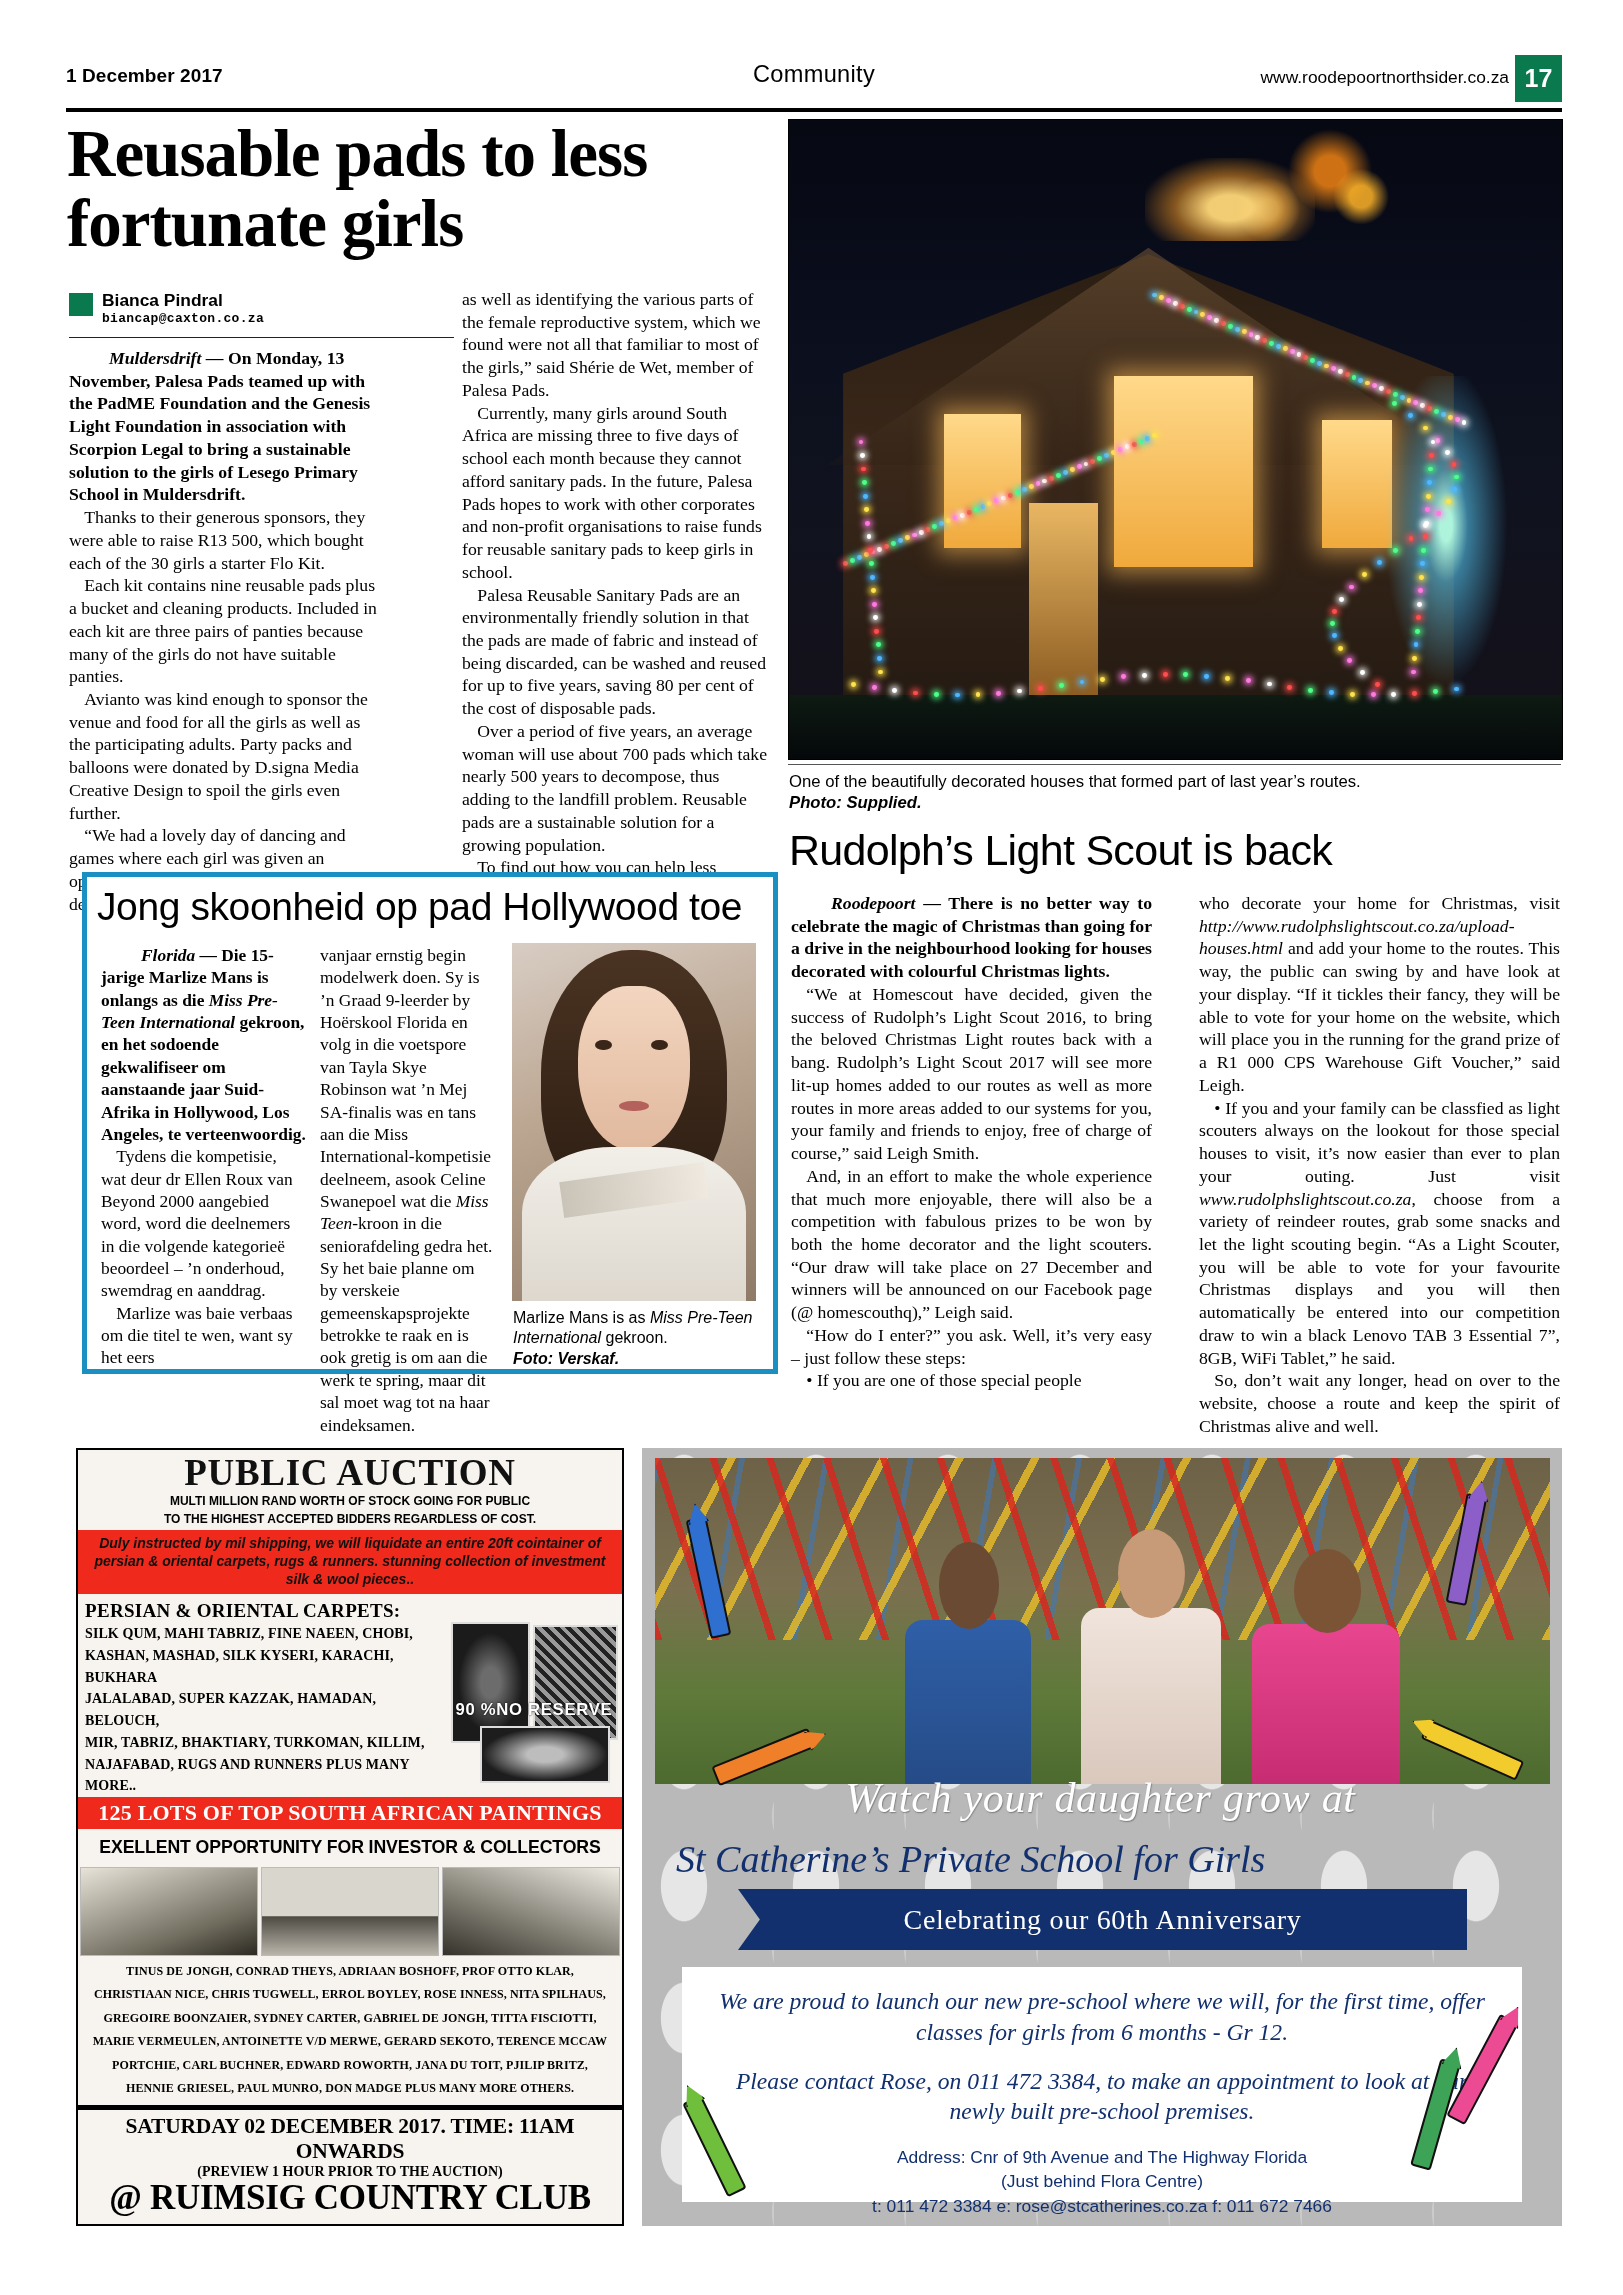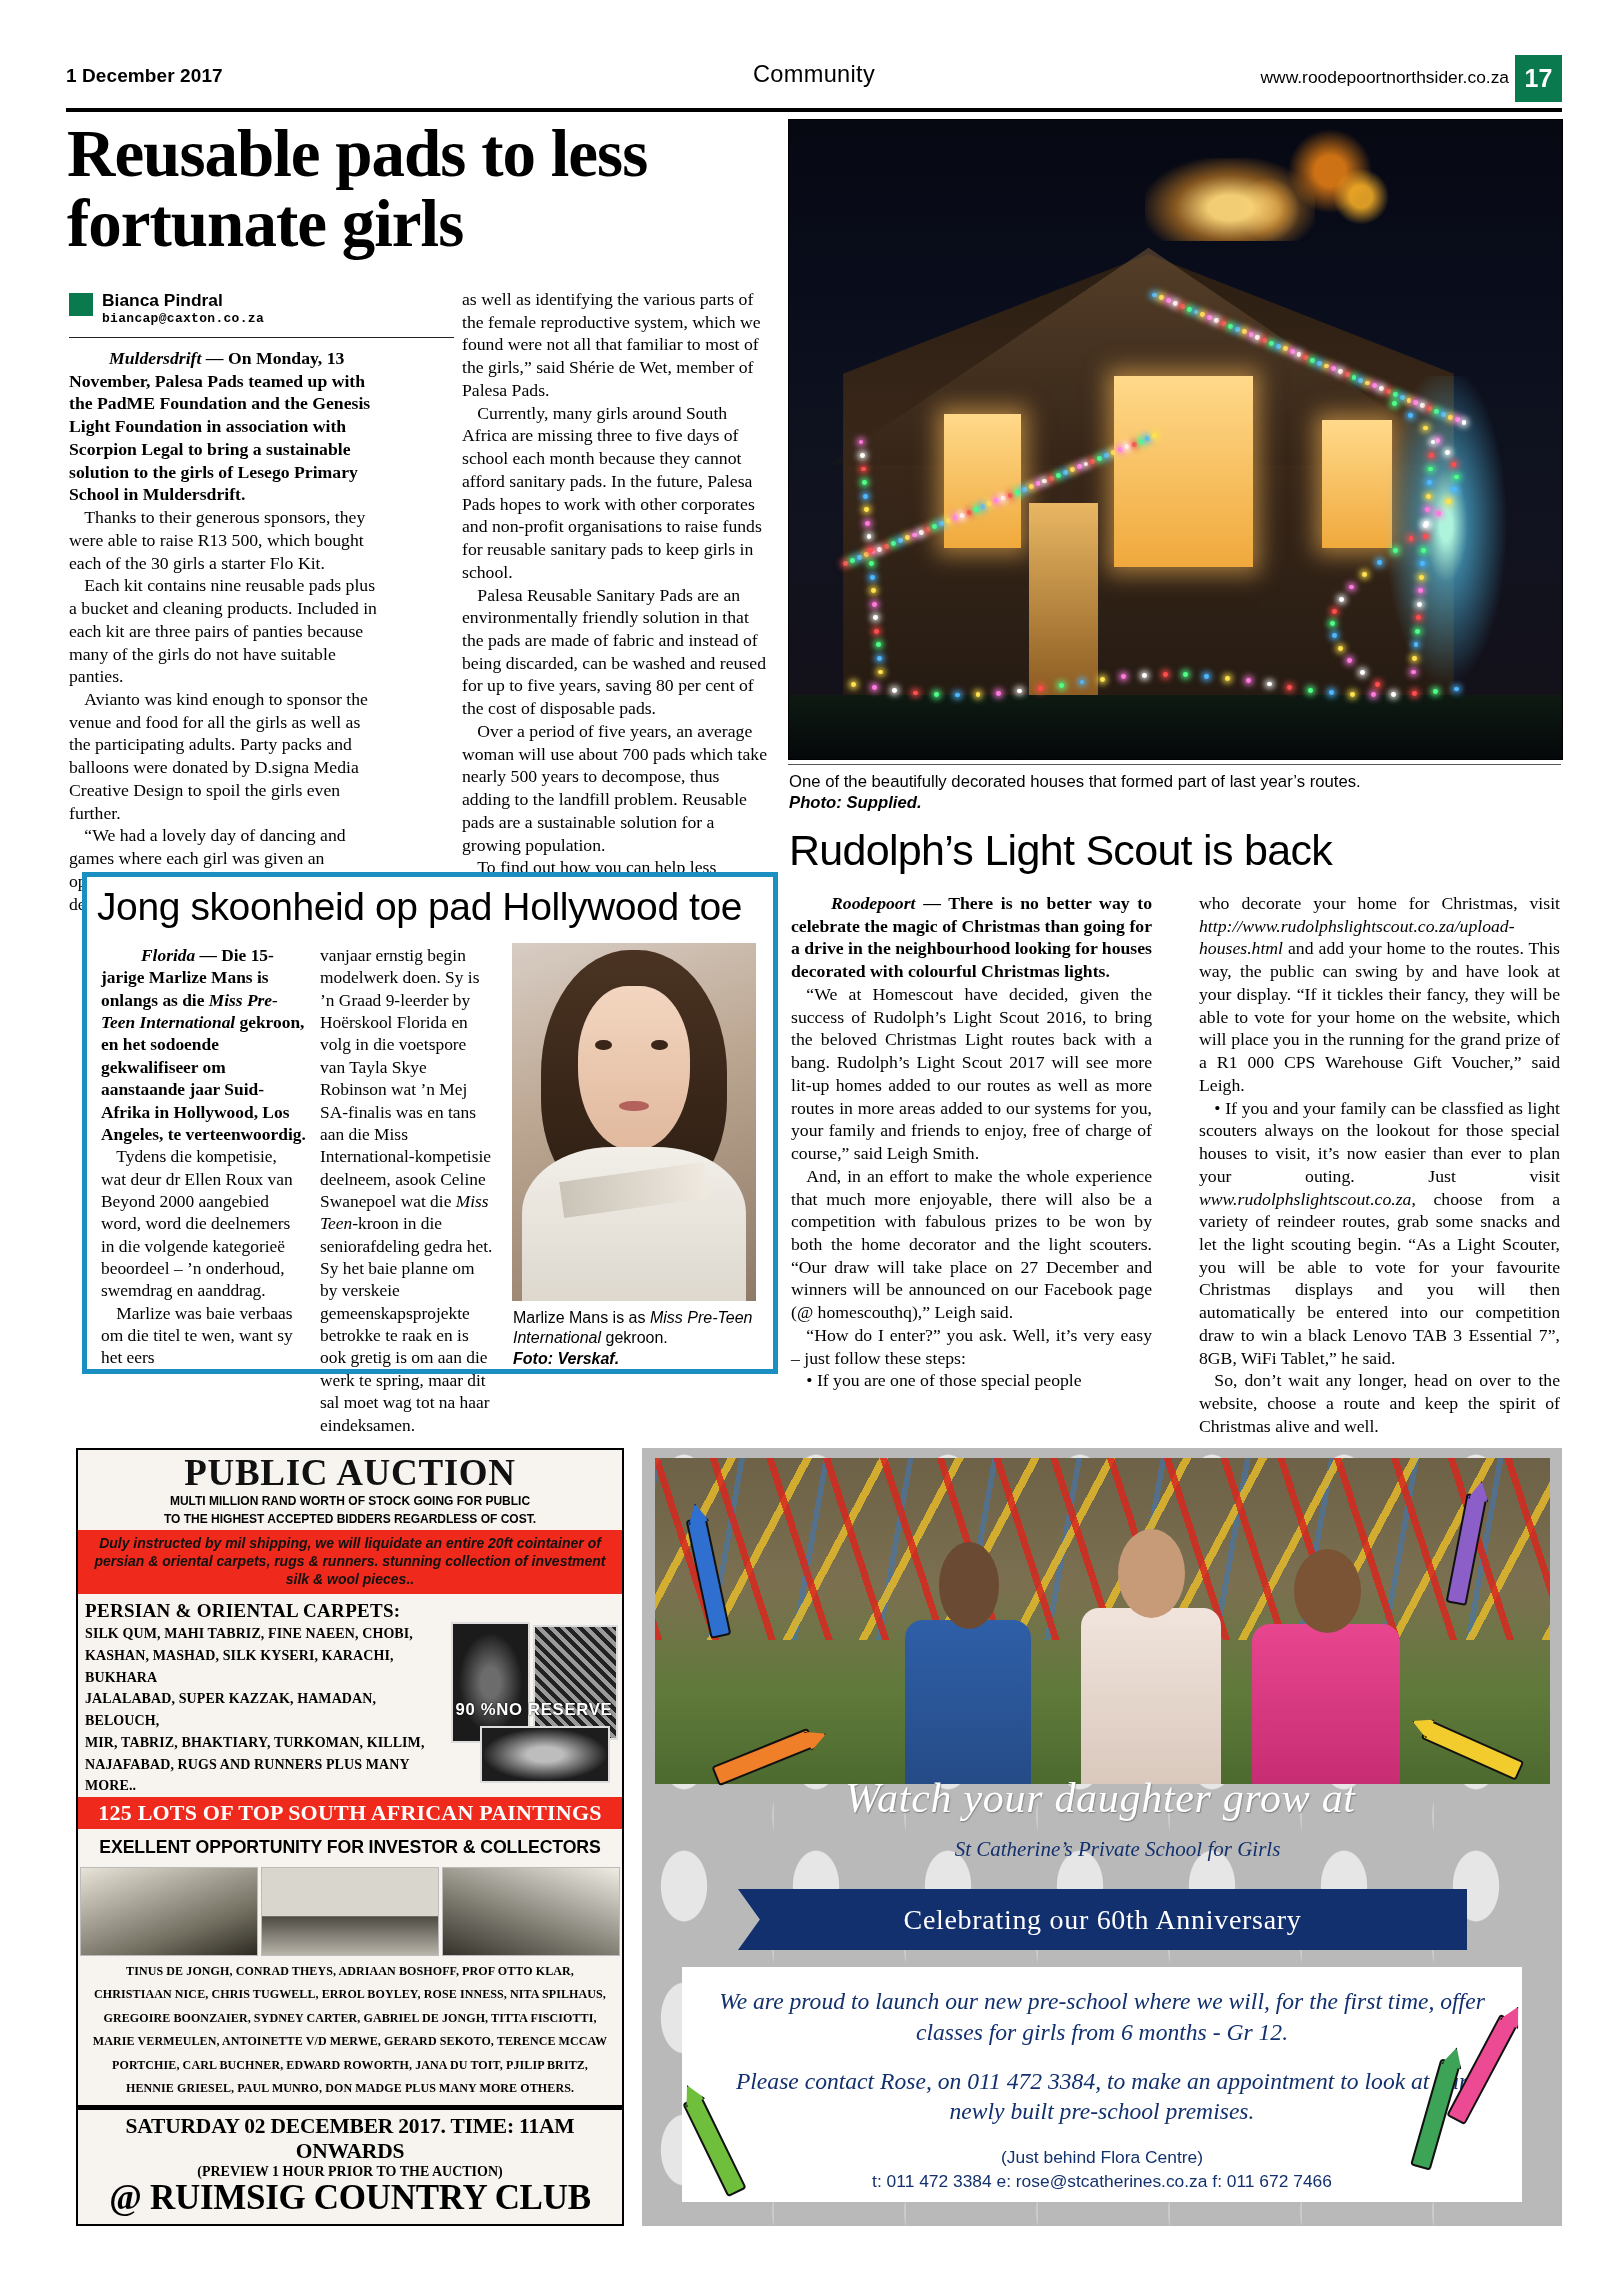--- a/index.html
+++ b/index.html
@@ -133,21 +133,21 @@
   .k1{left:27%;bottom:0;width:16%;height:74%;}
   .k1 .head{left:30%;top:0;width:42%;height:36%;}
   .k1 .body{left:6%;top:32%;width:88%;height:70%;background:linear-gradient(180deg,#2f5fa8,#254b86);}
   .k2{left:47%;bottom:0;width:17%;height:78%;}
   .k2 .head{left:28%;top:0;width:44%;height:35%;background:#c79a78;}
   .k2 .body{left:4%;top:31%;width:92%;height:72%;background:linear-gradient(180deg,#f0e4dc,#d9c7bb);}
   .k3{left:66%;bottom:0;width:18%;height:72%;}
   .k3 .head{left:30%;top:0;width:42%;height:36%;background:#7b5436;}
   .k3 .body{left:4%;top:32%;width:92%;height:70%;background:linear-gradient(180deg,#e8468f,#c62c72);}
   .stc-script{position:absolute;left:49px;top:326px;width:819px;text-align:center;font-family:"Liberation Serif",serif;font-style:italic;font-size:42px;color:#fff;letter-spacing:0.7px;text-shadow:0.7px 0.7px 1.4px rgba(0,0,0,.35);}
-  .stc-name{position:absolute;left:66px;top:389px;width:819px;text-align:center;font-family:"Liberation Serif",serif;font-style:italic;font-size:21px;color:#12306e;}
+  .stc-name{position:absolute;left:34px;top:389px;width:819px;font-family:"Liberation Serif",serif;font-style:italic;font-size:38px;color:#12306e;}
   .stc-banner{position:absolute;left:96px;top:441px;width:729px;height:61px;background:#12306e;display:flex;align-items:center;justify-content:center;
     clip-path:polygon(0 0,100% 0,100% 100%,0 100%,3% 50%);}
   .stc-banner span{color:#fff;font-family:"Liberation Serif",serif;font-size:28px;letter-spacing:0.7px;}
   .stc-card{position:absolute;left:40px;top:519px;width:840px;height:235px;background:#fff;}
   .stc-p{font-family:"Liberation Serif",serif;font-style:italic;color:#12306e;text-align:center;font-size:23.6px;line-height:1.3;padding:0 35px;}
   .stc-p.one{padding-top:19.4px;}
   .stc-p.two{padding-top:18px;}
   .stc-addr{font-family:"Liberation Sans",sans-serif;color:#12306e;text-align:center;font-size:17.4px;line-height:1.4;padding-top:18px;}
   .crayon{position:absolute;width:21px;border-radius:3.5px;}
   .cr-body{position:absolute;inset:0;border-radius:3.5px;border:2.1px solid #111;}
@@ -513,20 +513,21 @@
     </div>
     <div class="stc-script">Watch your daughter grow at</div>
     <div class="stc-name">St Catherine’s Private School for Girls</div>
     <div class="stc-banner">
         <span>Celebrating our 60th Anniversary</span>
       </div>
     <div class="stc-card">
       <div class="stc-p one">We are proud to launch our new pre-school where we will, for the first time, offer classes for girls from 6 months - Gr 12.</div>
       <div class="stc-p two">Please contact Rose, on 011 472 3384, to make an appointment to look at our newly built pre-school premises.</div>
       <div class="stc-addr">
+        <div>Address: Cnr of 9th Avenue and The Highway Florida</div>
         <div>(Just behind Flora Centre)</div>
         <div>t: 011 472 3384   e: rose@stcatherines.co.za   f: 011 672 7466</div>
       </div>
     </div>
     <div class="crayon c-blue">
         <div class="cr-body">
           <div class="cr-tip" style="background:#2f6fd0"></div>
         </div>
       </div>
     <div class="crayon c-purple">

